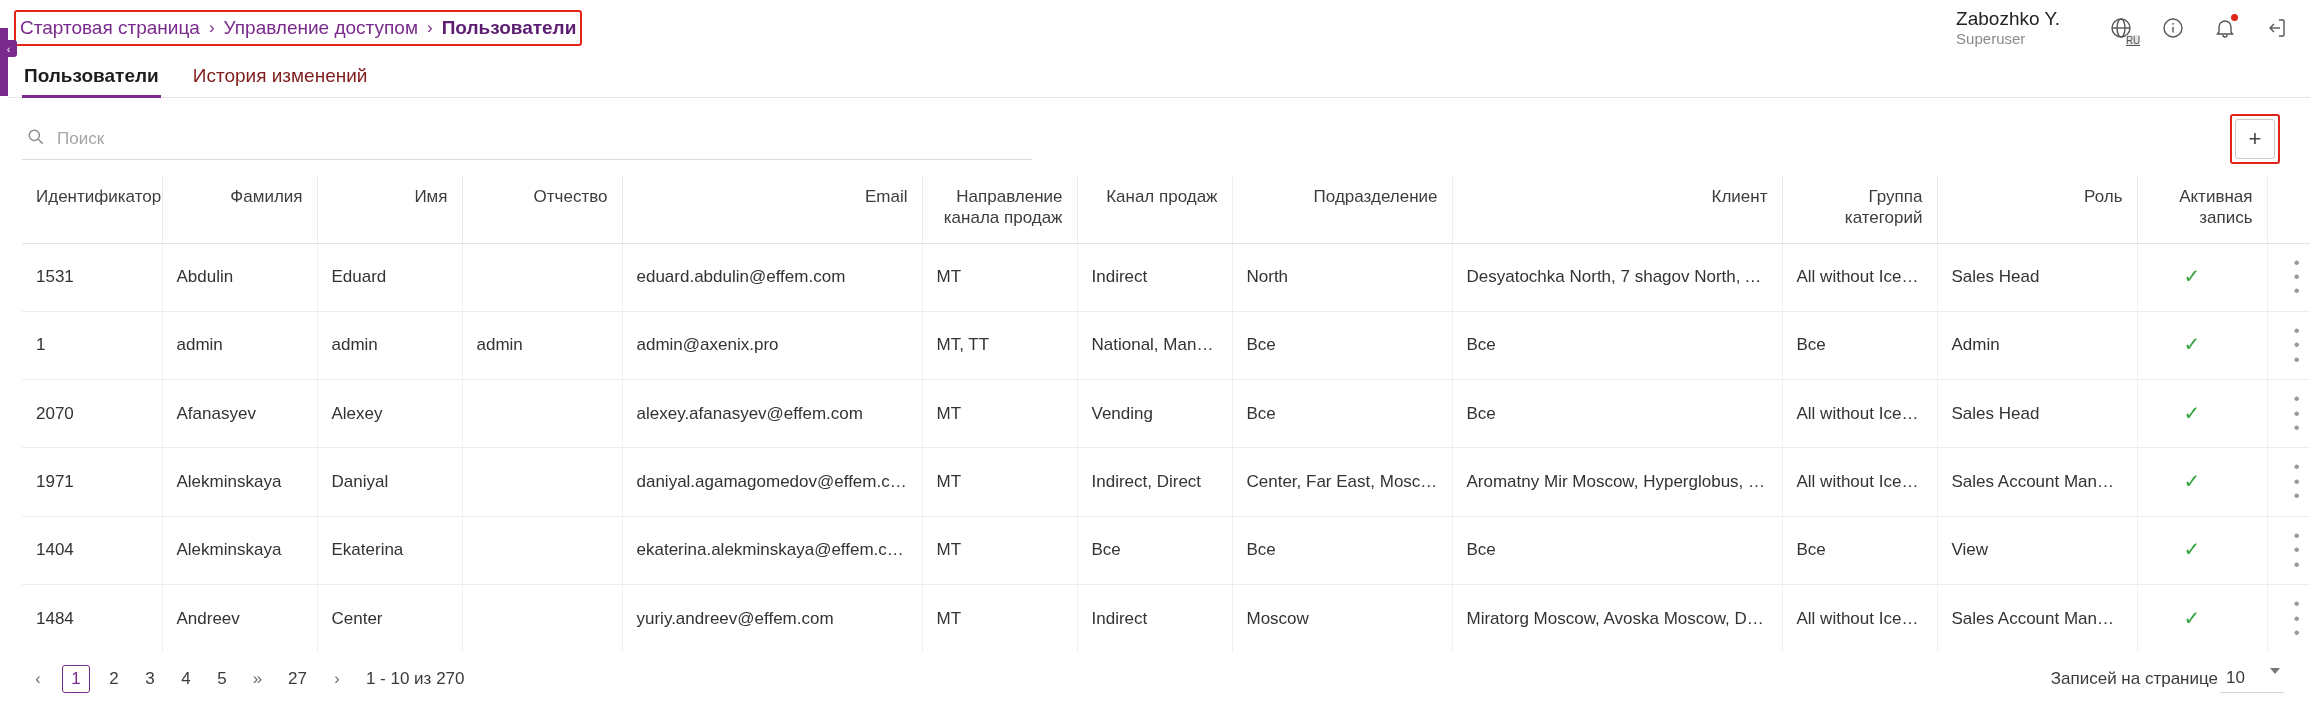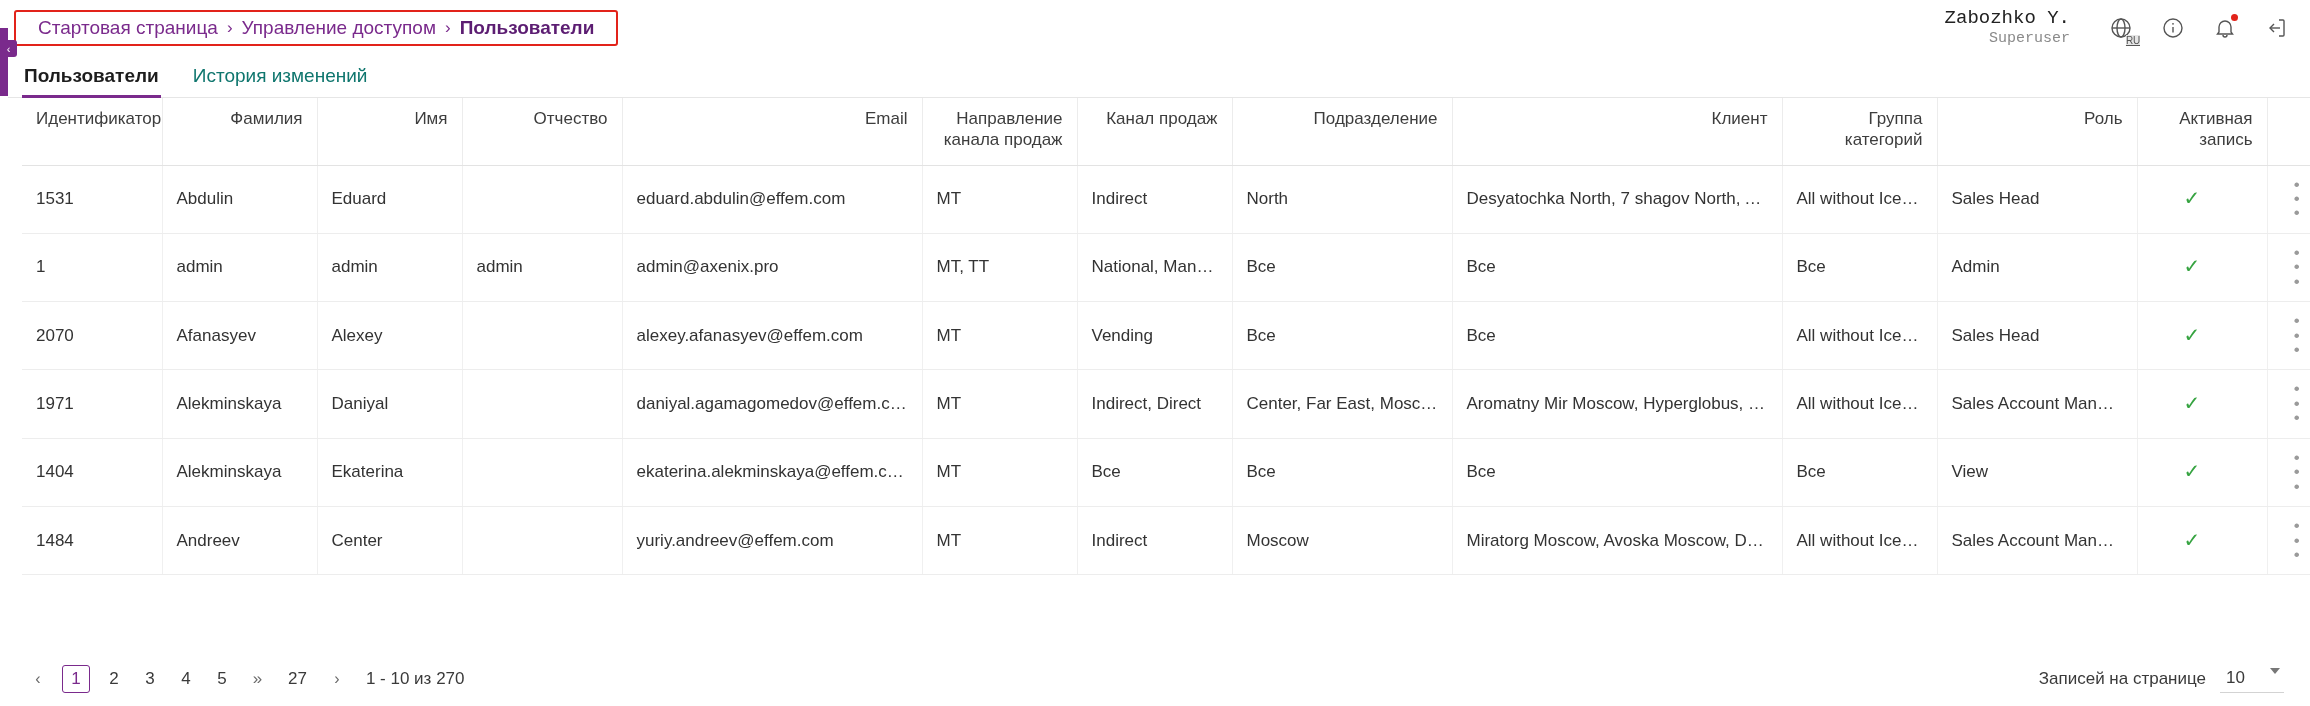--- a/index.html
+++ b/index.html
@@ -25,43 +25,41 @@
     justify-content: space-between;
     padding: 0 18px 0 14px;
     background: #fff;
     flex: 0 0 56px;
   }
   .breadcrumb-wrap {
     display: flex;
     align-items: center;
     border: 2px solid #e2231a;
     border-radius: 3px;
-    padding: 6px 22px;
+    padding: 6px 4px;
     height: 36px;
   }
   .crumb {
     font-size: 19px;
     color: #7a2a8c;
     white-space: nowrap;
   }
   .crumb.active { font-weight: bold; color: #5c1d72; }
   .crumb-sep {
     font-size: 17px; color: #7a2a8c;
     margin: 0 9px;
   }
   .topbar-right {
     display: flex;
     align-items: center;
     gap: 22px;
   }
   .user-block {
-    text-align: right;
     line-height: 1.15;
-    margin-right: 14px;
-    font-family: Liberation Mono, monospace;
+    margin-right: 24px;
   }
   .user-name { font-size: 19px; color: #222; font-weight: normal; }
   .user-role { font-size: 15px; color: #8a8a8a; }
   .icon-btn {
     width: 30px; height: 30px;
     display: flex; align-items: center; justify-content: center;
     position: relative;
     color: #555;
   }
   .icon-btn svg { display: block; }
@@ -105,21 +103,21 @@
     display: flex;
     align-items: flex-end;
     gap: 30px;
     padding: 0 22px;
     height: 42px;
     border-bottom: 1px solid #e6e6e6;
     flex: 0 0 42px;
   }
   .tab {
     font-size: 19px;
-    color: #0f766e;
+    color: #7f1d1d;
     padding: 0 2px 10px 2px;
     position: relative;
     white-space: nowrap;
   }
   .tab.selected {
     color: #1d1d1d;
     font-weight: bold;
   }
   .tab.selected::after {
     content: "";
@@ -266,21 +264,21 @@
   .pg.dots { color: #6a6a6a; letter-spacing: 1px; }
   .range {
     font-size: 17px;
     color: #3a3a3a;
     margin-left: 5px;
   }
   .perpage {
     margin-left: auto;
     display: flex;
     align-items: center;
-    gap: 14px;
+    gap: 2px;
     font-size: 17px;
     color: #3a3a3a;
   }
   .perpage-select {
     display: flex;
     gap: 18px;
     border-bottom: 1px solid #d3d3d3;
     padding: 2px 4px 4px 6px;
     min-width: 64px;
     justify-content: space-between;
@@ -348,20 +346,35 @@
         </svg>
       </div>
     </div>
   </div>
 
   <div class="tabs">
     <div class="tab selected">Пользователи</div>
     <div class="tab">История изменений</div>
   </div>
 
+  <div class="search-row">
+    <div class="search-box">
+      <span>
+        <svg width="19" height="19" viewBox="0 0 24 24" fill="none" stroke="#8a8a8a" stroke-width="1.8">
+          <circle cx="10.5" cy="10.5" r="6.5"></circle>
+          <line x1="15.5" y1="15.5" x2="21" y2="21"></line>
+        </svg>
+      </span>
+      <span class="ph">Поиск</span>
+    </div>
+    <div class="spacer"></div>
+    <div class="add-btn-wrap">
+      <div class="add-btn">+</div>
+    </div>
+  </div>
 
   <div class="table-wrap">
     <table>
       <colgroup>
         <col class="c-id">
           <col class="c-last">
           <col class="c-first">
           <col class="c-mid">
         <col class="c-email">
           <col class="c-dir">

